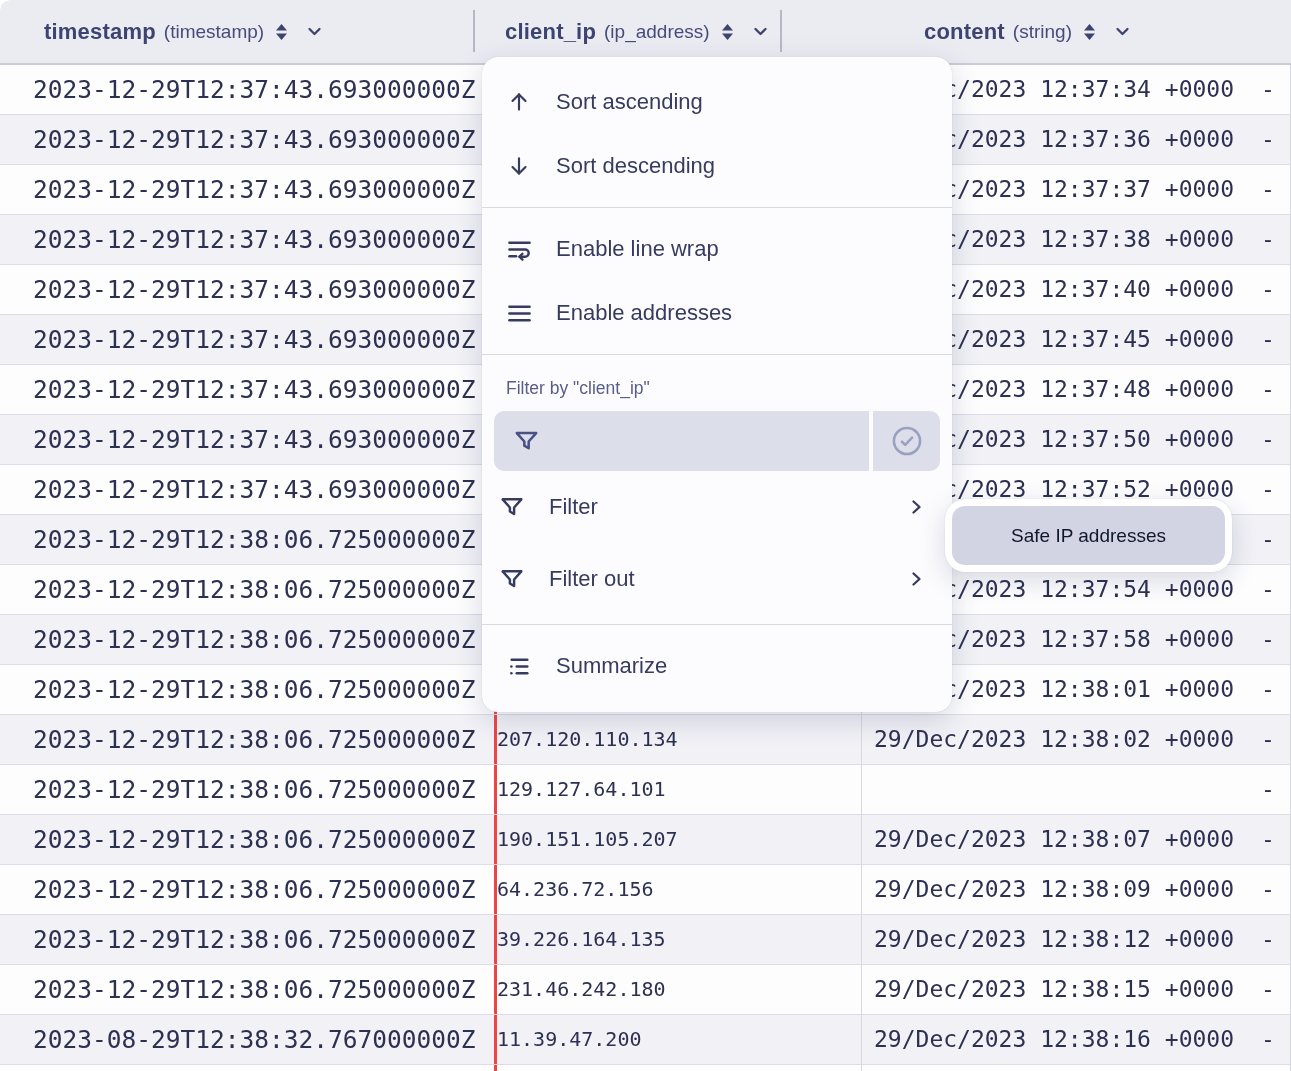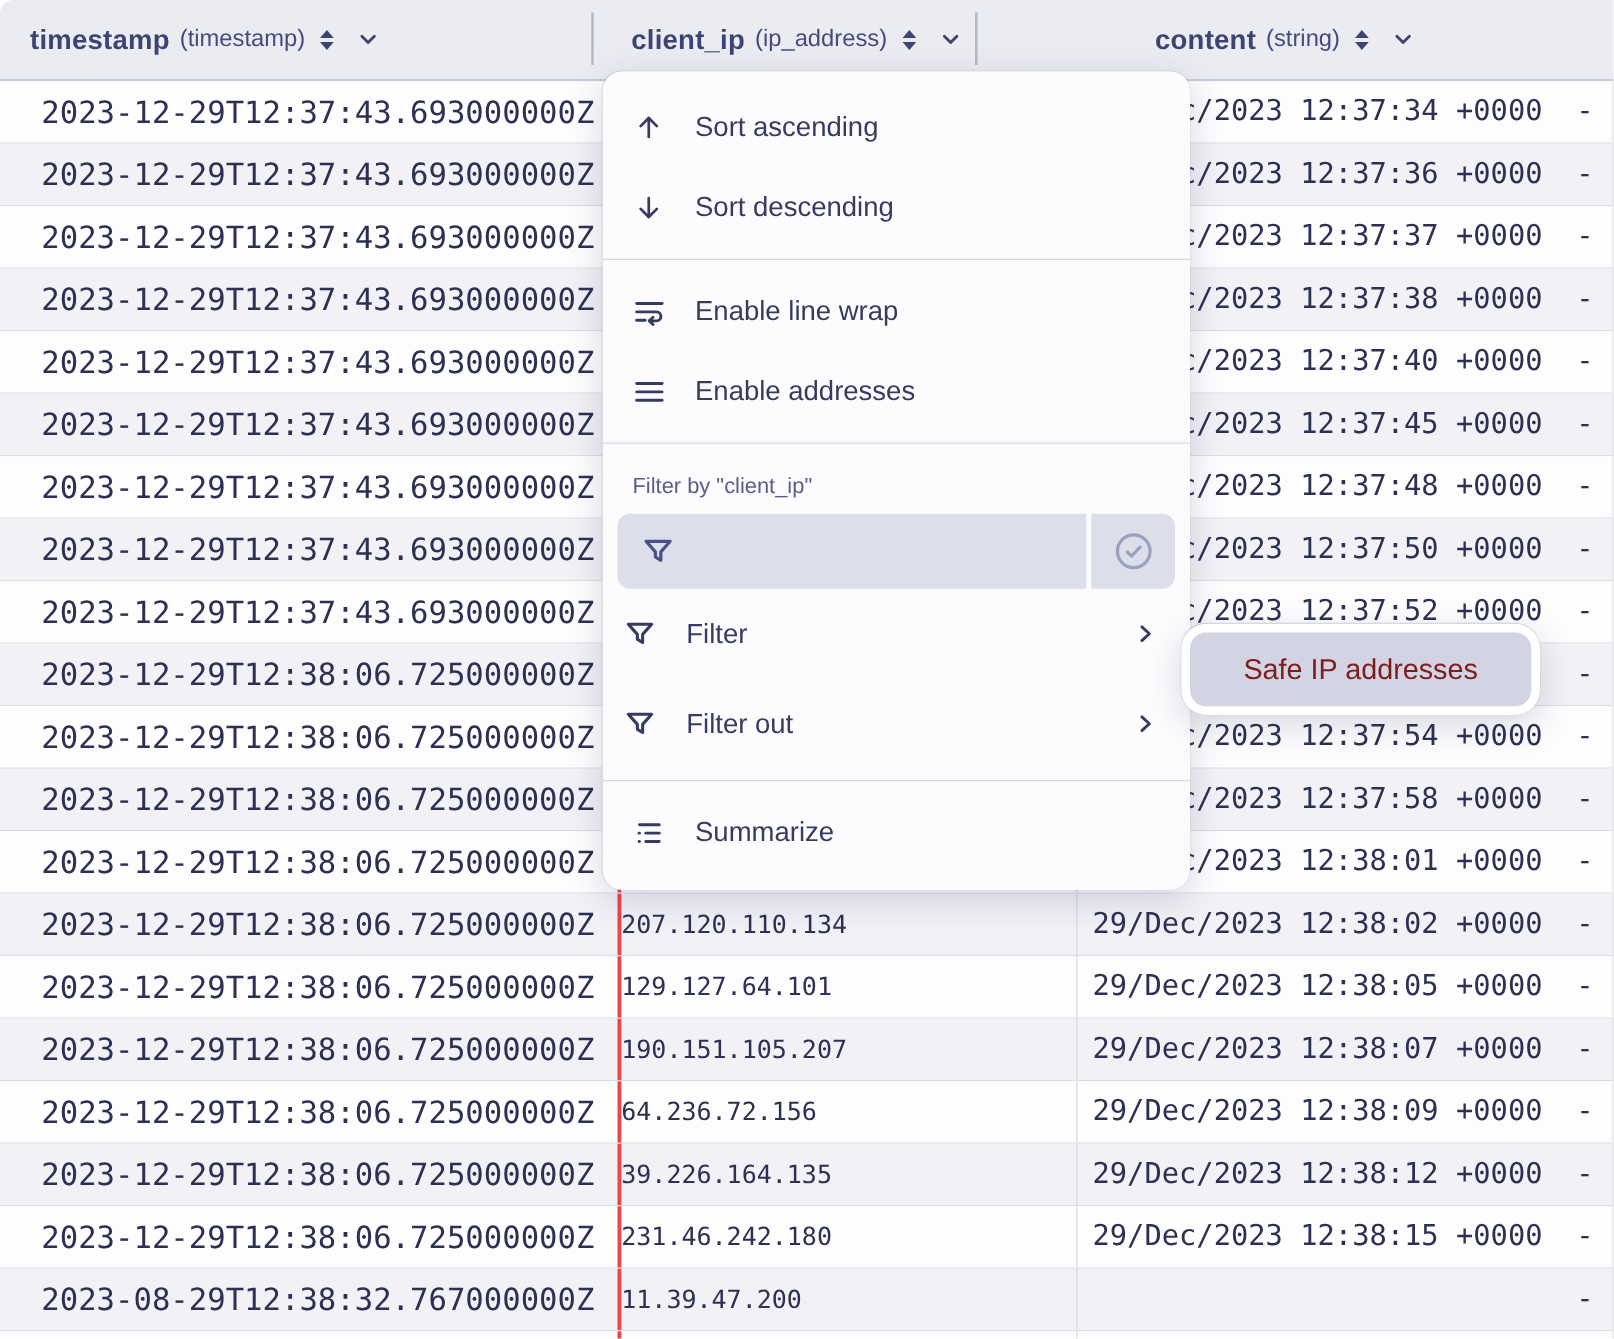--- a/index.html
+++ b/index.html
@@ -9,21 +9,21 @@
     -webkit-font-smoothing:antialiased;
   }
   .app{position:absolute;inset:0;background:#fff;border-radius:10px 0 0 0;overflow:hidden;}
 
   
   .thead{
     display:flex;height:63px;background:#ebecf2;border-bottom:2px solid #c9cbd8;
     border-radius:10px 0 0 0;position:relative;z-index:5;
   }
   .th{display:flex;align-items:center;box-sizing:border-box;position:relative;color:#3d4472;}
-  .th.c1{width:474px;padding-left:24px;}
+  .th.c1{width:474px;padding-left:44px;}
   .th.c2{width:307px;padding-left:31px;}
   .th.c3{width:450px;padding-left:44px;justify-content:center;}
   .th.c2::before,.th.c3::before{
     content:"";position:absolute;left:-1px;top:10px;height:42px;width:2px;background:#b6b8c9;
   }
   .th .name{font-size:22px;font-weight:700;letter-spacing:.2px;}
   .th .type{font-size:19px;font-weight:400;margin-left:8px;color:#454c7d;}
   .th .sorttgl{margin-left:10px;display:flex;align-items:center;cursor:pointer;}
   .th .chev{margin-left:16px;display:flex;align-items:center;cursor:pointer;}
 
@@ -63,21 +63,21 @@
     font-size:22px;color:#363b60;padding:0 10px;min-width:0;font-family:"Liberation Sans",sans-serif;
   }
 
   
   .flyout{
     position:absolute;left:945px;top:499px;z-index:20;background:#ffffff;border-radius:20px;
     padding:7px;box-shadow:0 8px 26px rgba(45,50,95,.18),0 0 1px rgba(45,50,95,.25);
   }
   .flyout .opt{
     background:#d2d4e3;border-radius:13px;height:59px;line-height:59px;width:273px;
-    text-align:center;font-size:23px;color:#7f1d1d;box-sizing:border-box;cursor:pointer;
+    text-align:center;font-size:19px;color:#0f172a;box-sizing:border-box;cursor:pointer;
   }
 
   svg{display:block;}
 </style>
 </head>
 <body>
 
 <div class="app">
 
   <div class="thead">
@@ -195,21 +195,21 @@
       <div class="cell ct"><span class="ctext">29/Dec/2023 12:38:01 +0000</span><span class="dash">-</span></div>
     </div>
       <div class="row even">
       <div class="cell ts">2023-12-29T12:38:06.725000000Z</div>
       <div class="cell ip">207.120.110.134</div>
       <div class="cell ct"><span class="ctext">29/Dec/2023 12:38:02 +0000</span><span class="dash">-</span></div>
     </div>
       <div class="row">
       <div class="cell ts">2023-12-29T12:38:06.725000000Z</div>
       <div class="cell ip">129.127.64.101</div>
-      <div class="cell ct"><span class="ctext">29/Dec/2023 12:38:05 +0000</span><span class="dash">-</span></div>
+      <div class="cell ct"><span class="dash">-</span></div>
     </div>
       <div class="row even">
       <div class="cell ts">2023-12-29T12:38:06.725000000Z</div>
       <div class="cell ip">190.151.105.207</div>
       <div class="cell ct"><span class="ctext">29/Dec/2023 12:38:07 +0000</span><span class="dash">-</span></div>
     </div>
       <div class="row">
       <div class="cell ts">2023-12-29T12:38:06.725000000Z</div>
       <div class="cell ip">64.236.72.156</div>
       <div class="cell ct"><span class="ctext">29/Dec/2023 12:38:09 +0000</span><span class="dash">-</span></div>
@@ -220,21 +220,21 @@
       <div class="cell ct"><span class="ctext">29/Dec/2023 12:38:12 +0000</span><span class="dash">-</span></div>
     </div>
       <div class="row">
       <div class="cell ts">2023-12-29T12:38:06.725000000Z</div>
       <div class="cell ip">231.46.242.180</div>
       <div class="cell ct"><span class="ctext">29/Dec/2023 12:38:15 +0000</span><span class="dash">-</span></div>
     </div>
       <div class="row even">
       <div class="cell ts">2023-08-29T12:38:32.767000000Z</div>
       <div class="cell ip">11.39.47.200</div>
-      <div class="cell ct"><span class="dash">-</span></div>
+      <div class="cell ct"><span class="ctext">29/Dec/2023 12:38:16 +0000</span><span class="dash">-</span></div>
     </div>
       <div class="row partial">
       <div class="cell ts"></div>
       <div class="cell ip"></div>
       <div class="cell ct"><span class="ctext"></span><span class="dash"></span></div>
     </div>
     </div>
 
   <div class="menu">
     <div class="mi">

